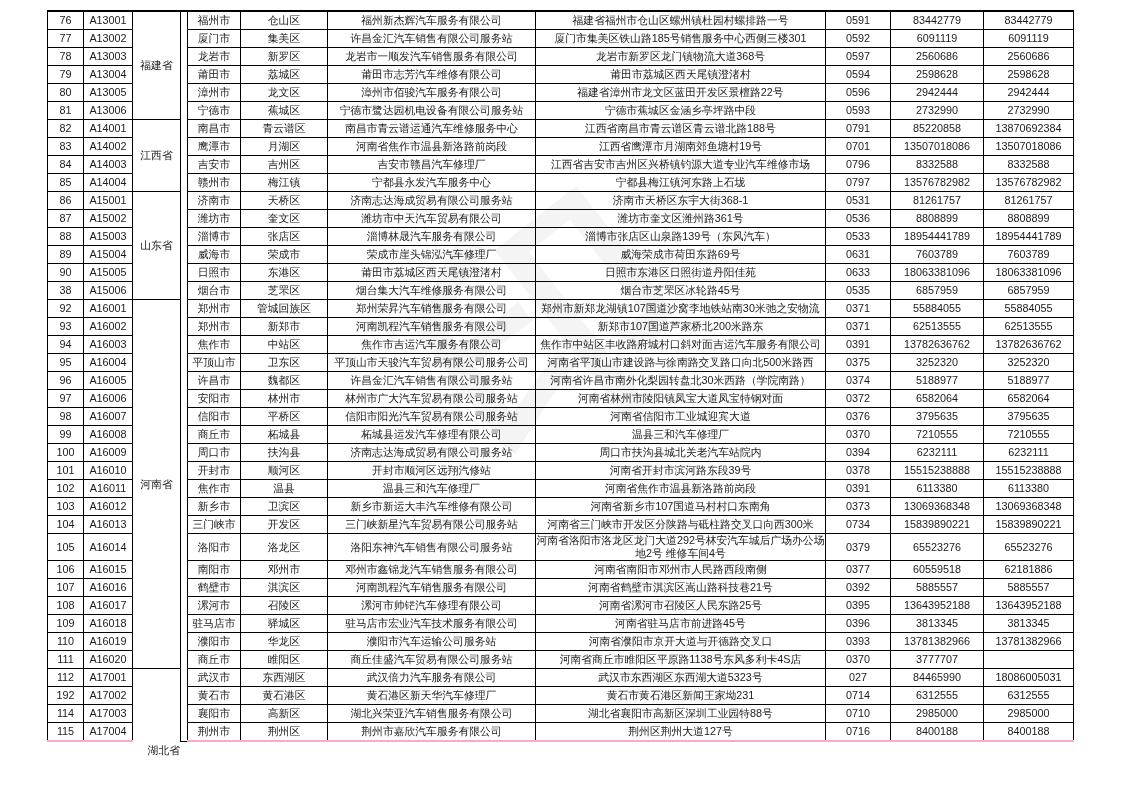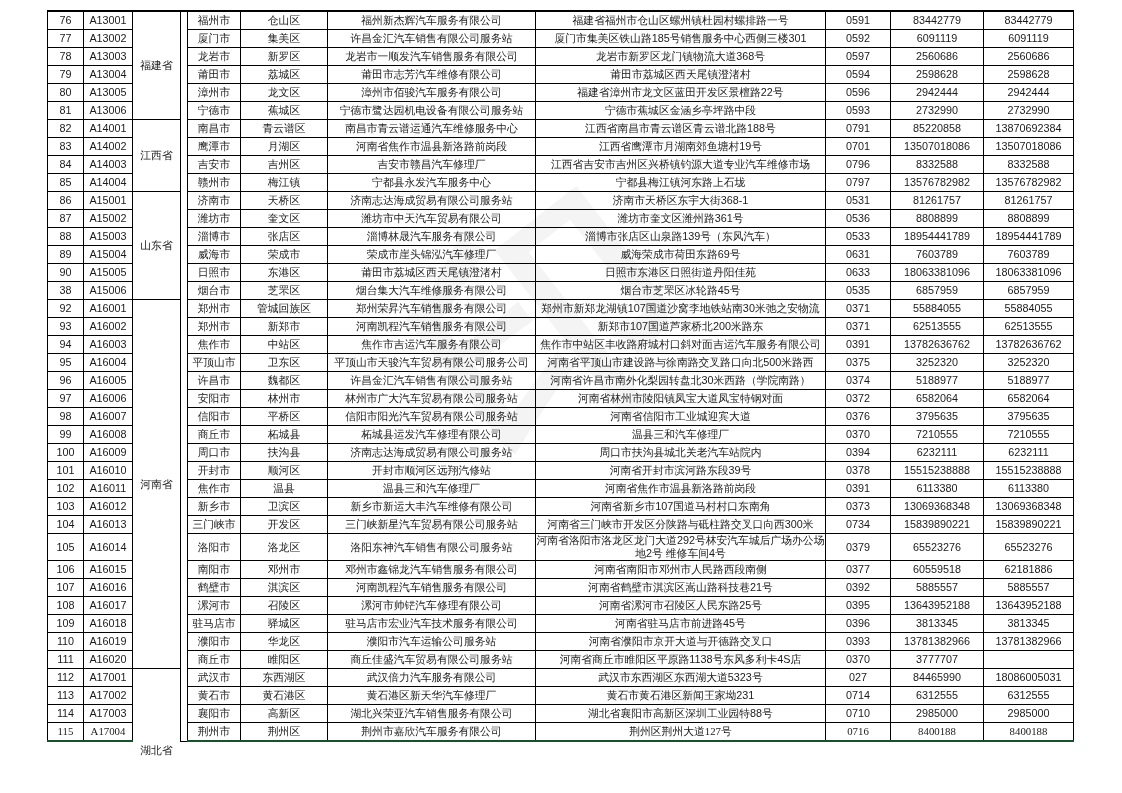--- a/index.html
+++ b/index.html
@@ -10,25 +10,25 @@
         transform:rotate(-38deg);pointer-events:none;user-select:none;line-height:1;}
   table.sheet{position:absolute;left:47px;top:10px;width:1026px;
         border-collapse:collapse;table-layout:fixed;}
   table.sheet td{border:1px solid #000;font-size:10.8px;line-height:13px;height:17px;
         padding:0;text-align:center;vertical-align:middle;word-break:break-all;
         background:transparent;}
   td.c-left{text-align:left;padding:0 3px;}
   td.c-num{border-left:2px solid #000;}
   td.c-p2{border-right:2px solid #000;}
   tr:first-child td{border-top:2px solid #000;}
-  tr.last td{border-bottom:2px solid #14532d;font-family:Liberation Serif, serif;}
+  tr.last td{border-bottom:2px solid #f9a8d4;}
   td.c-gap{border-bottom:none;}
   td.c-prov{font-size:11px;}
   td.c-prov.cut{border-bottom:none;position:relative;}
-  td.c-prov.cut .lbl{position:absolute;left:0;right:0;bottom:-16px;text-align:center;}
+  td.c-prov.cut .lbl{position:absolute;left:0;right:0;bottom:-16px;text-align:right;}
 </style>
 </head>
 <body>
 
 <div class="page">
   <div class="watermark">印</div>
 
   <table class="sheet">
     <colgroup>
       <col style="width:36px">
@@ -453,21 +453,21 @@
           </td>
           <td class="">武汉市</td>
           <td class="">东西湖区</td>
           <td class="c-left">武汉倍力汽车服务有限公司</td>
           <td class="c-left">武汉市东西湖区东西湖大道5323号</td>
           <td class="">027</td>
           <td class="">84465990</td>
           <td class="c-p2">18086005031</td>
         </tr>
         <tr>
-          <td class=" c-num">113</td>
+          <td class=" c-num">192</td>
           <td class="">A17002</td>
           <td class="">黄石市</td>
           <td class="">黄石港区</td>
           <td class="c-left">黄石港区新天华汽车修理厂</td>
           <td class="c-left">黄石市黄石港区新闻王家坳231</td>
           <td class="">0714</td>
           <td class="">6312555</td>
           <td class="c-p2">6312555</td>
         </tr>
         <tr>

